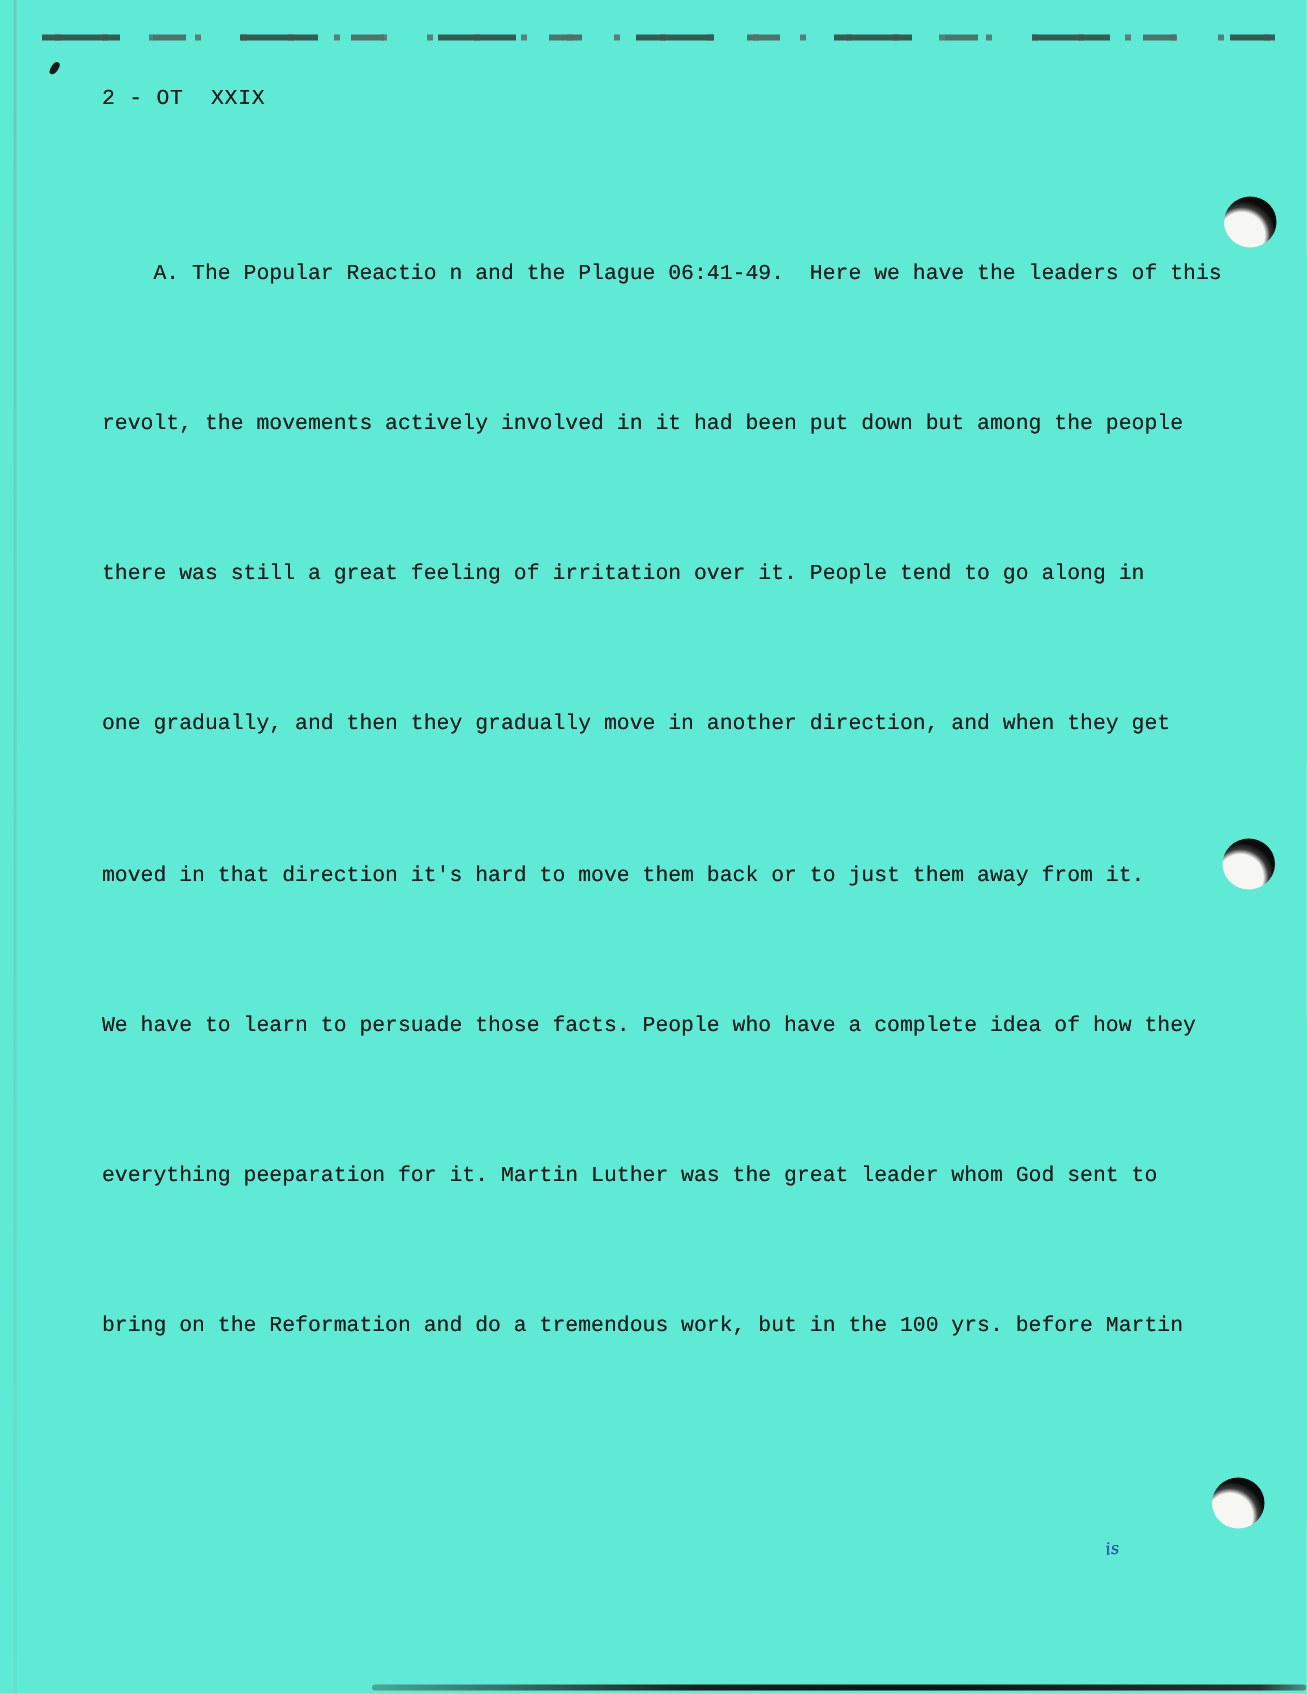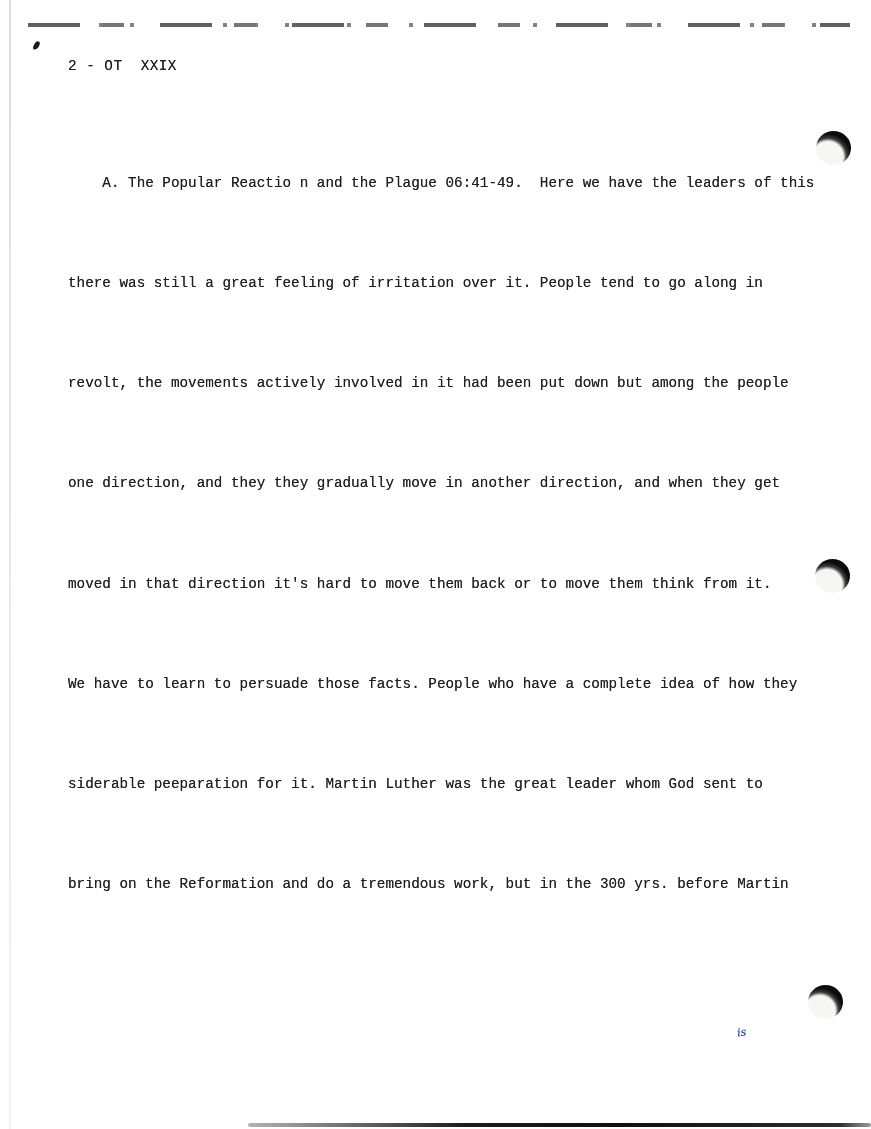--- a/index.html
+++ b/index.html
@@ -1,21 +1,21 @@
 <!DOCTYPE html>
 <html><head>
 <meta charset="utf-8">
 <style>
   html,body{margin:0;padding:0;}
   body{background:#e9e9e7;}
   .page{
     position:relative;
     width:871px;height:1129px;
     margin:0 auto;
-    background:#ffffff;
+    background:#5eead4;
     overflow:hidden;
     font-family:"Liberation Mono","DejaVu Sans Mono",monospace;
     color:#1f1f1f;
   }
   
   .left-edge{
     position:absolute;left:9px;top:0;width:2px;height:100%;
     background:linear-gradient(180deg,rgba(120,120,115,.25),rgba(150,150,145,.12));
   }
   
@@ -69,27 +69,27 @@
 
 <div class="page">
   <div class="left-edge"></div>
   <div class="top-scan-line"></div>
   <div class="stray-mark"></div>
 
   <div class="header">2 - OT  XXIX</div>
 
   <div class="body-text">
     <div class="line">    A. The Popular Reactio n and the Plague 06:41-49.  Here we have the leaders of this</div>
+    <div class="line">revolt, the movements actively involved in it had been put down but among the people</div>
     <div class="line">there was still a great feeling of irritation over it. People tend to go along in</div>
-    <div class="line">revolt, the movements actively involved in it had been put down but among the people</div>
-    <div class="line">one direction, and they they gradually move in another direction, and when they get</div>
-    <div class="line">moved in that direction it's hard to move them back or to move them think from it.</div>
+    <div class="line">one gradually, and then they gradually move in another direction, and when they get</div>
+    <div class="line">moved in that direction it's hard to move them back or to just them away from it.</div>
     <div class="line">We have to learn to persuade those facts. People who have a complete idea of how they</div>
-    <div class="line">siderable peeparation for it. Martin Luther was the great leader whom God sent to</div>
-    <div class="line">bring on the Reformation and do a tremendous work, but in the 300 yrs. before Martin</div>
+    <div class="line">everything peeparation for it. Martin Luther was the great leader whom God sent to</div>
+    <div class="line">bring on the Reformation and do a tremendous work, but in the 100 yrs. before Martin</div>
     
     
     
     
     
     
     
     
     
     

